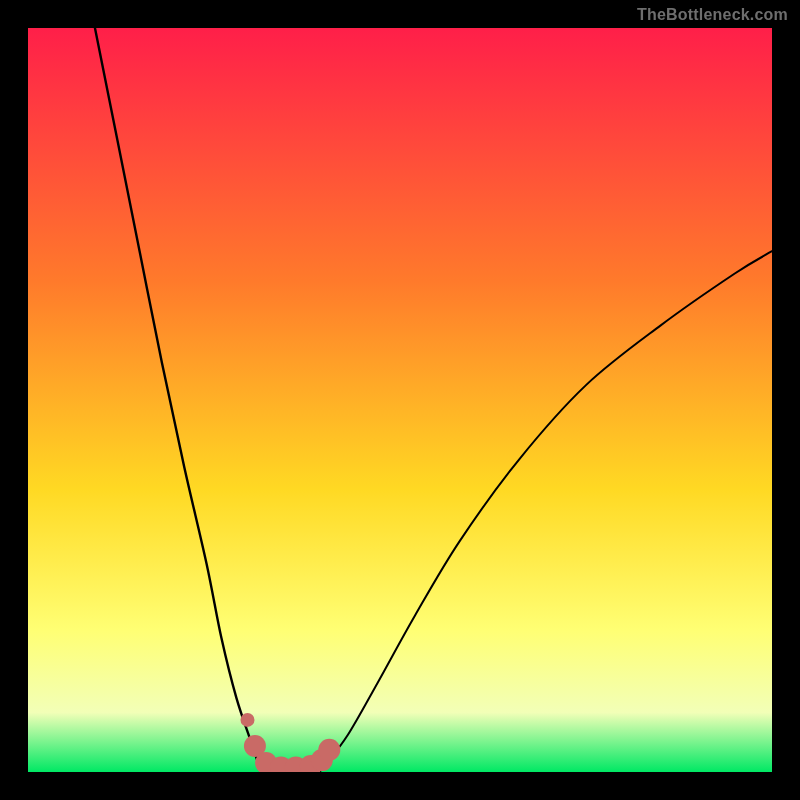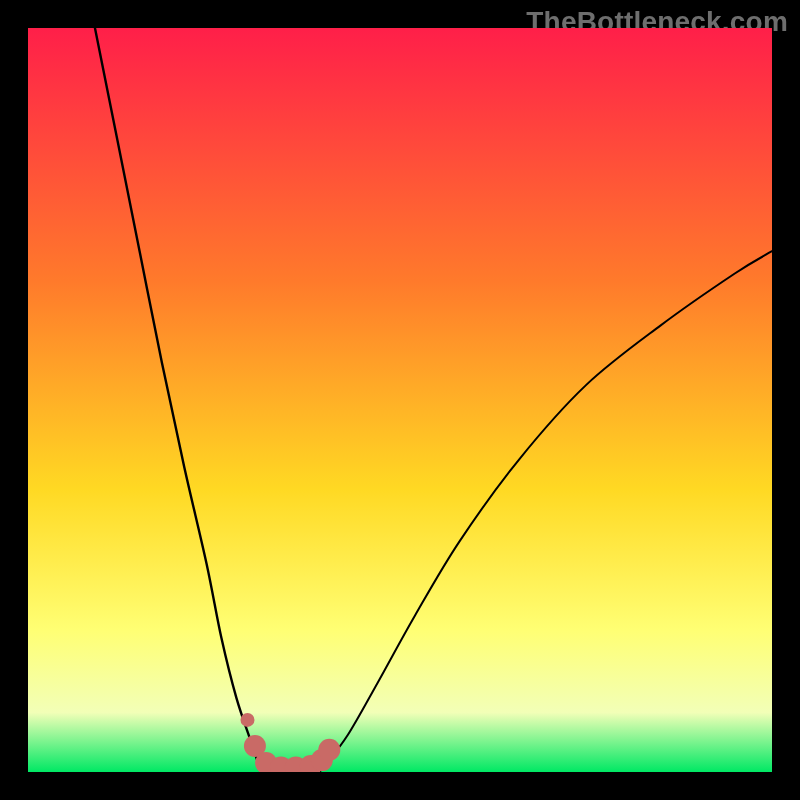--- a/index.html
+++ b/index.html
@@ -21,21 +21,21 @@
     left: 28px;
     top: 28px;
     width: 744px;
     height: 744px;
     overflow: hidden;
   }
   .watermark {
     position: absolute;
     top: 6px;
     right: 12px;
-    font-size: 28px;
+    font-size: 16px;
     font-weight: 600;
     color: #6e6e6e;
     letter-spacing: 0.2px;
     user-select: none;
   }
   svg {
     display: block;
   }
 </style>
 </head>

